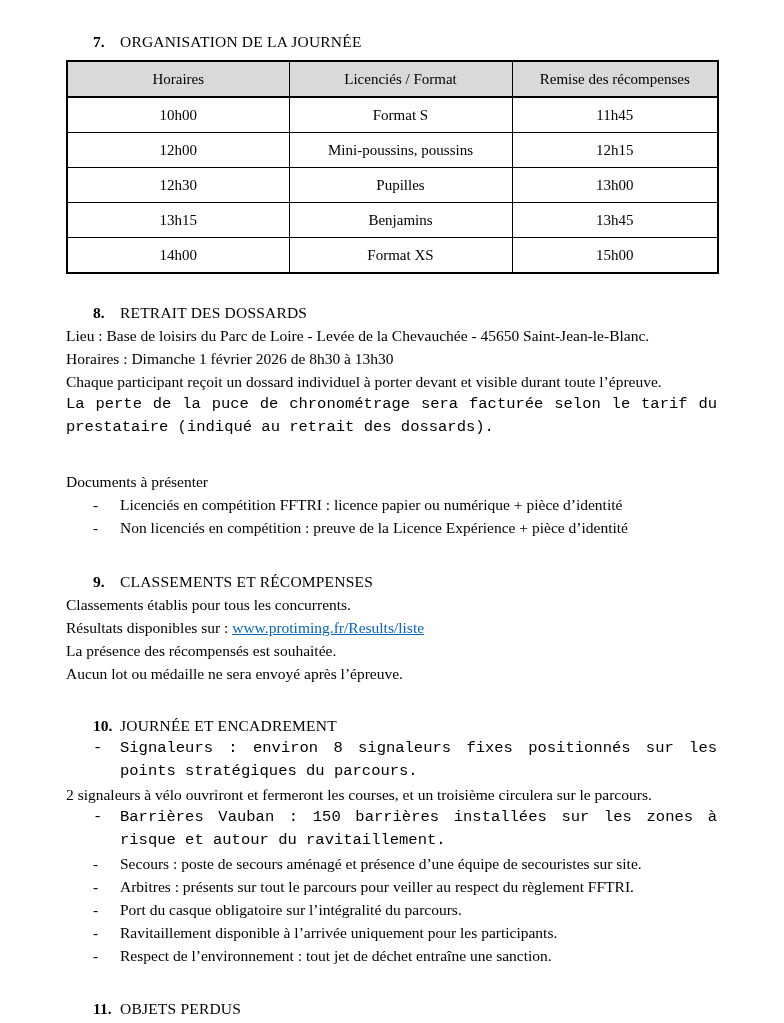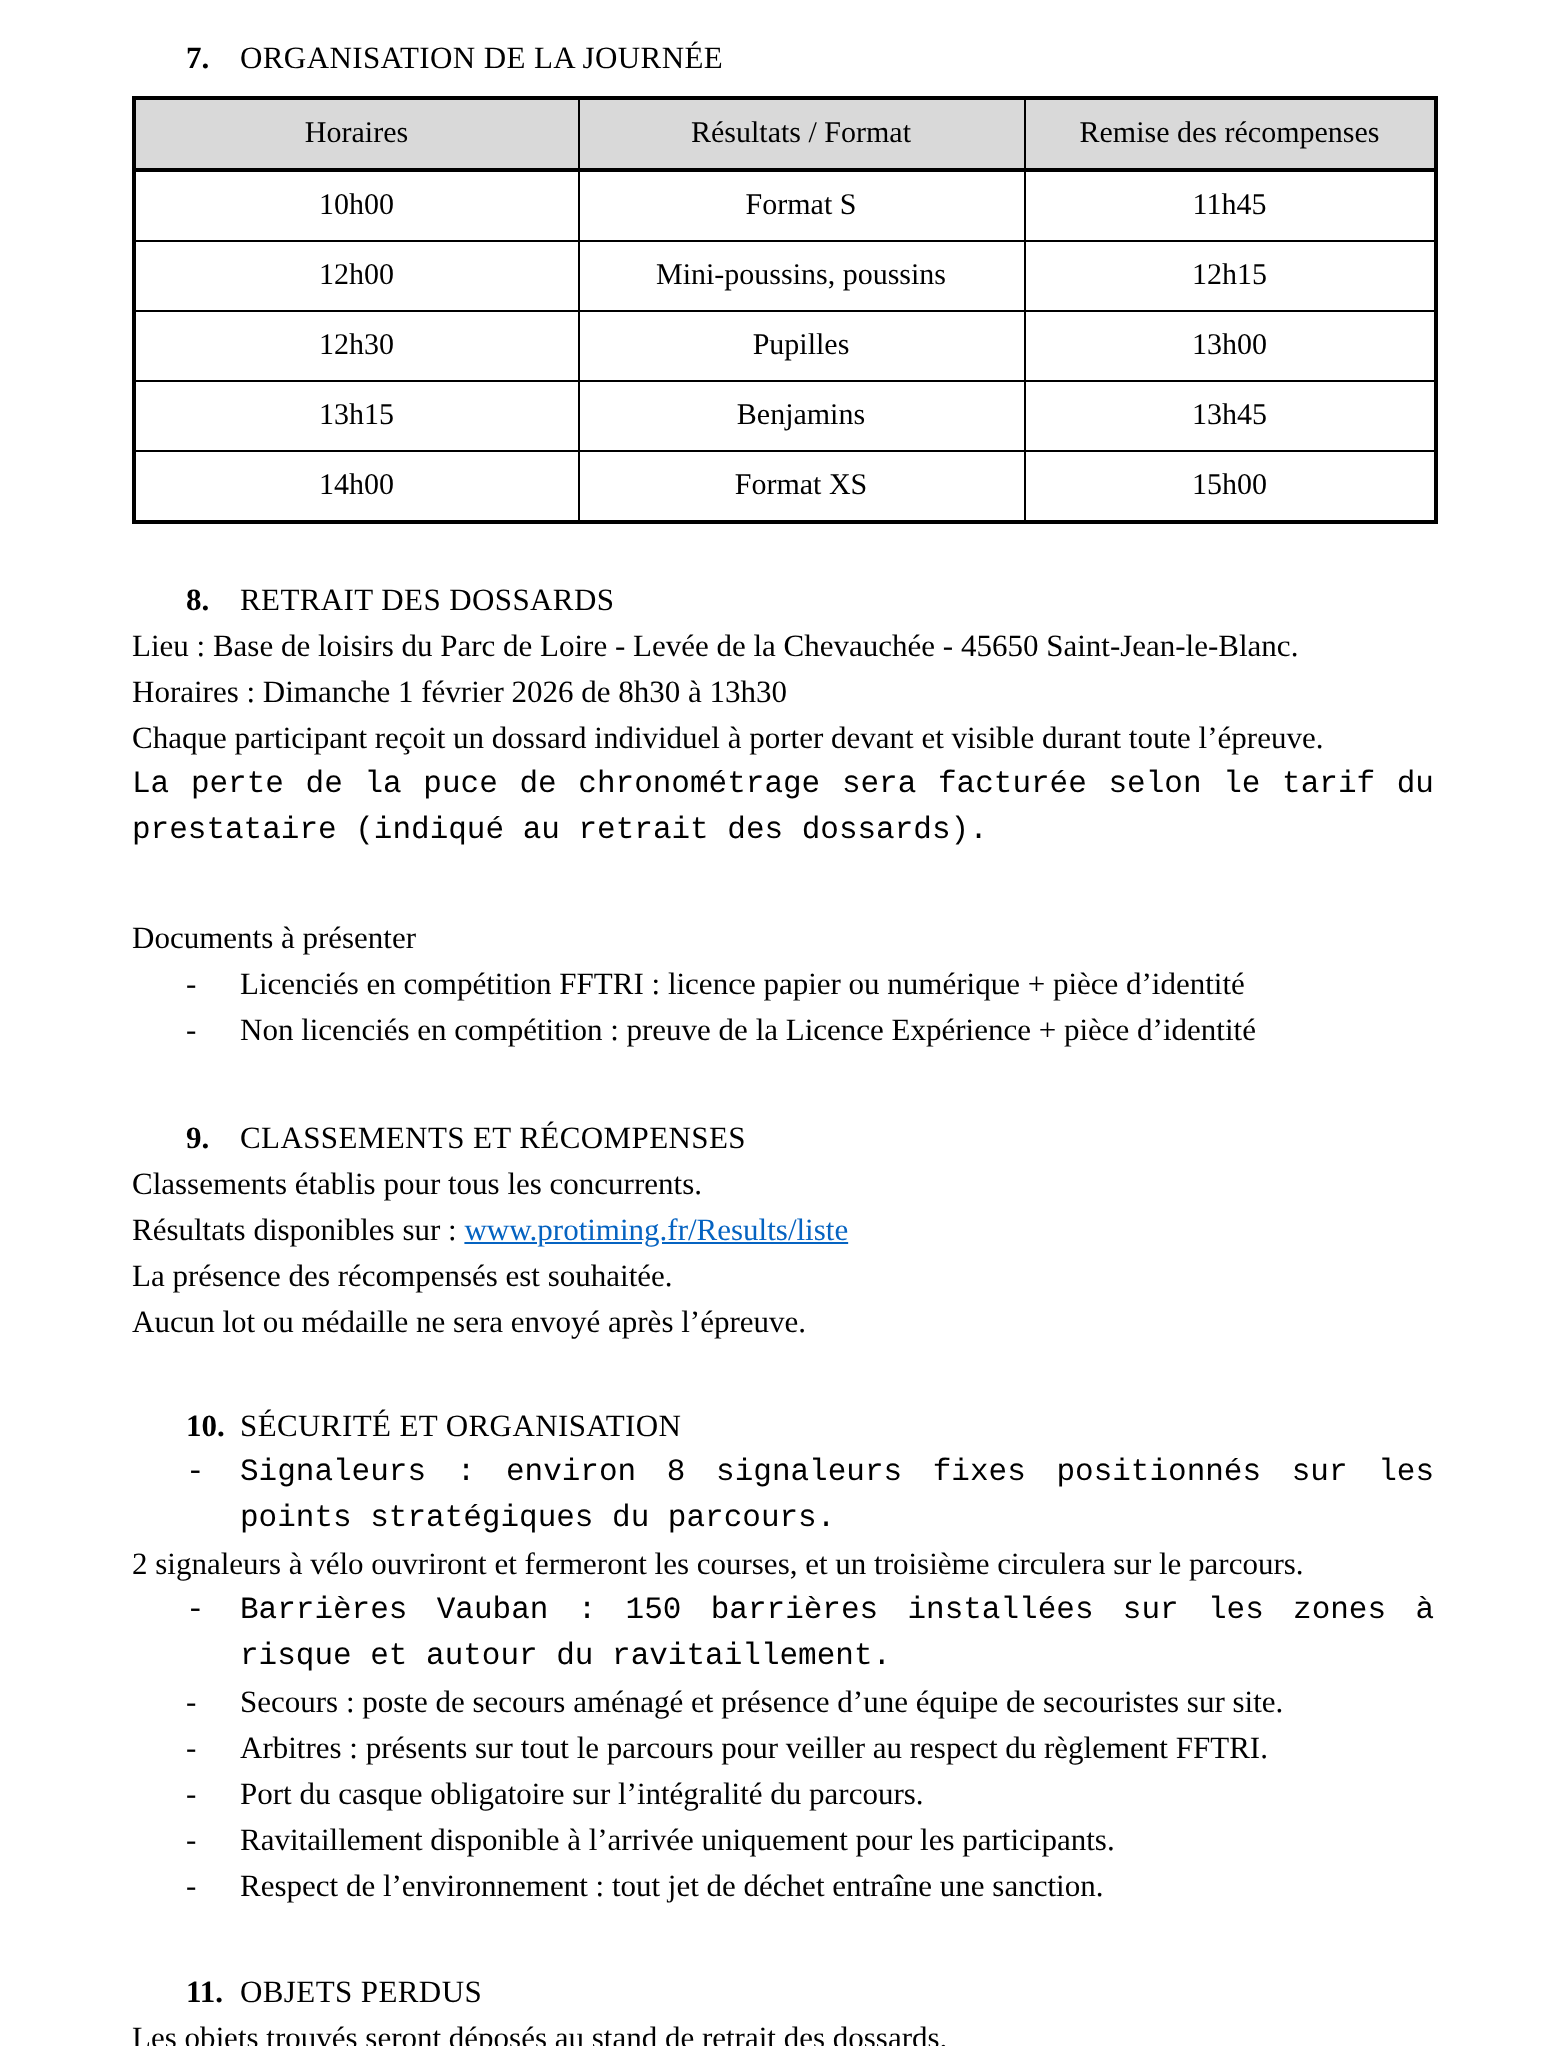--- a/index.html
+++ b/index.html
@@ -77,29 +77,29 @@
     color: var(--link-color);
     text-decoration: underline;
     cursor: pointer;
   }
 </style>
 </head>
 <body>
 
 <div class="page">
 
-  <h3 class="heading" style="margin-top:8px;">
+  <h3 class="heading" style="margin-top:20px;">
     <span class="num">7.</span><span class="title">ORGANISATION DE LA JOURNÉE</span>
   </h3>
 
   <table class="schedule">
     <thead>
       <tr>
         <th class="col-1">Horaires</th>
-        <th class="col-2">Résultats / Format</th>
+        <th class="col-2">Licenciés / Format</th>
         <th class="col-3">Remise des récompenses</th>
       </tr>
     </thead>
     <tbody>
       <tr>
         <td>10h00</td>
         <td>Format S</td>
         <td>11h45</td>
       </tr>
       <tr>
@@ -143,21 +143,21 @@
 
   <h3 class="heading" style="margin-top:31px;">
     <span class="num">9.</span><span class="title">CLASSEMENTS ET RÉCOMPENSES</span>
   </h3>
   <p>Classements établis pour tous les concurrents.</p>
   <p><span>Résultats disponibles sur : </span><a class="doc-link" href="#">www.protiming.fr/Results/liste</a></p>
   <p>La présence des récompensés est souhaitée.</p>
   <p>Aucun lot ou médaille ne sera envoyé après l’épreuve.</p>
 
   <h3 class="heading" style="margin-top:29px;">
-    <span class="num">10.</span><span class="title">SÉCURITÉ ET ORGANISATION</span>
+    <span class="num">10.</span><span class="title">JOURNÉE ET ENCADREMENT</span>
   </h3>
   <p class="bullet justify">
     <span class="dash">-</span><span>Signaleurs : environ 8 signaleurs fixes positionnés sur les points stratégiques du parcours.</span>
   </p>
   <p>2 signaleurs à vélo ouvriront et fermeront les courses, et un troisième circulera sur le parcours.</p>
   <p class="bullet justify">
     <span class="dash">-</span><span>Barrières Vauban : 150 barrières installées sur les zones à risque et autour du ravitaillement.</span>
   </p>
   <p class="bullet">
     <span class="dash">-</span><span>Secours : poste de secours aménagé et présence d’une équipe de secouristes sur site.</span>

